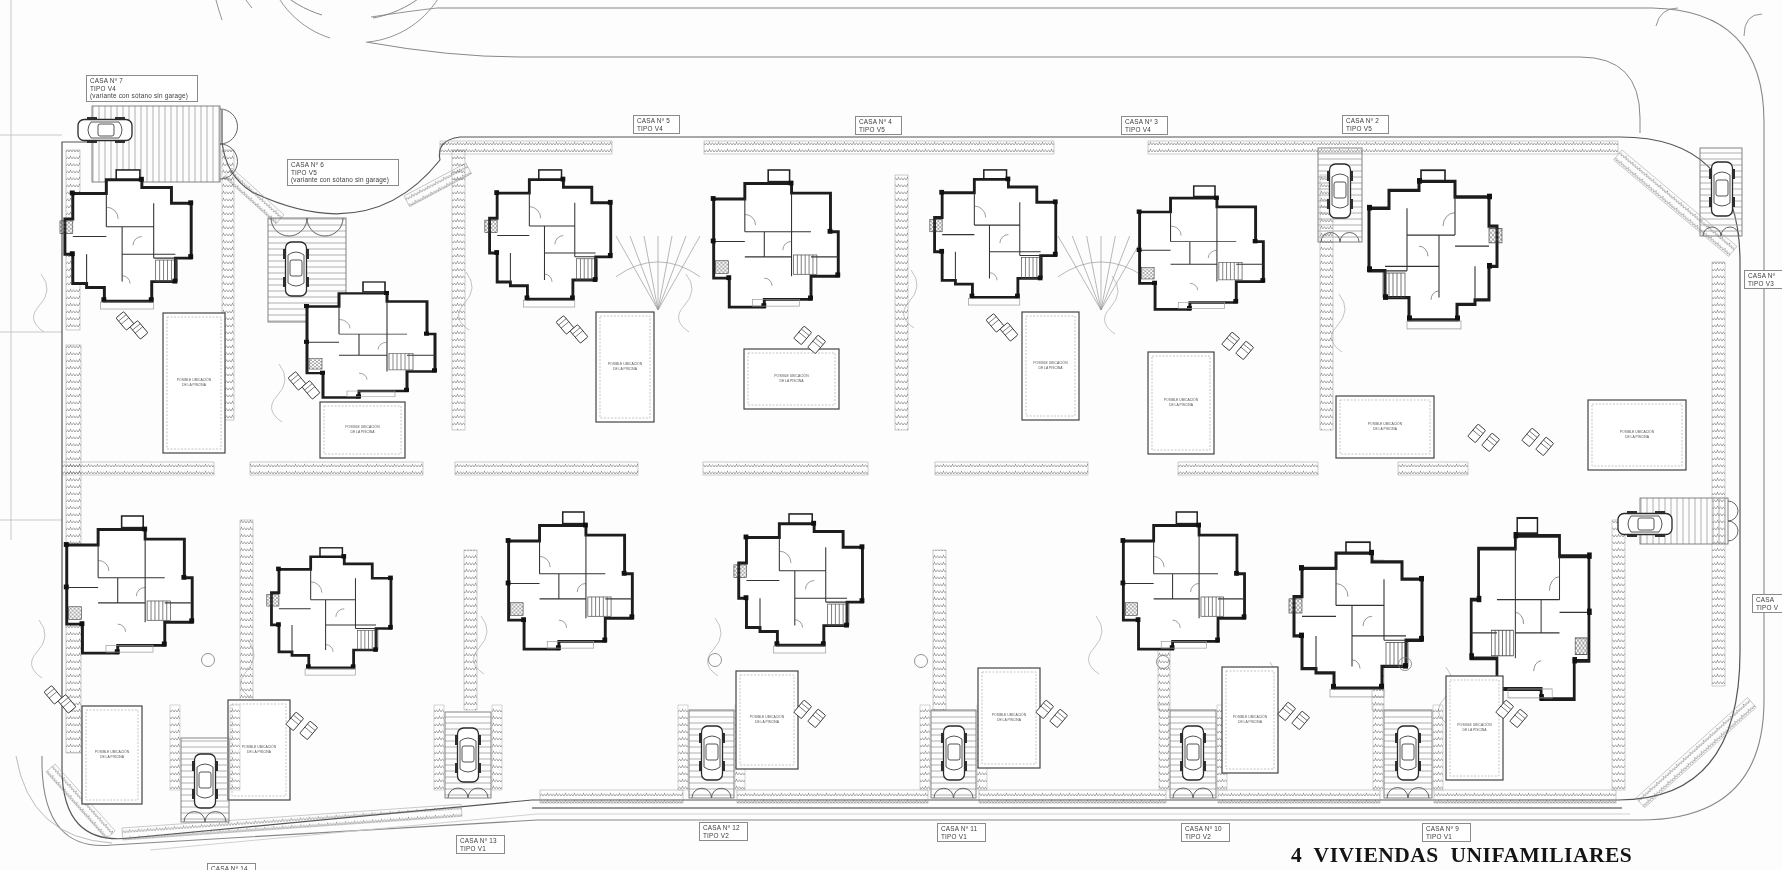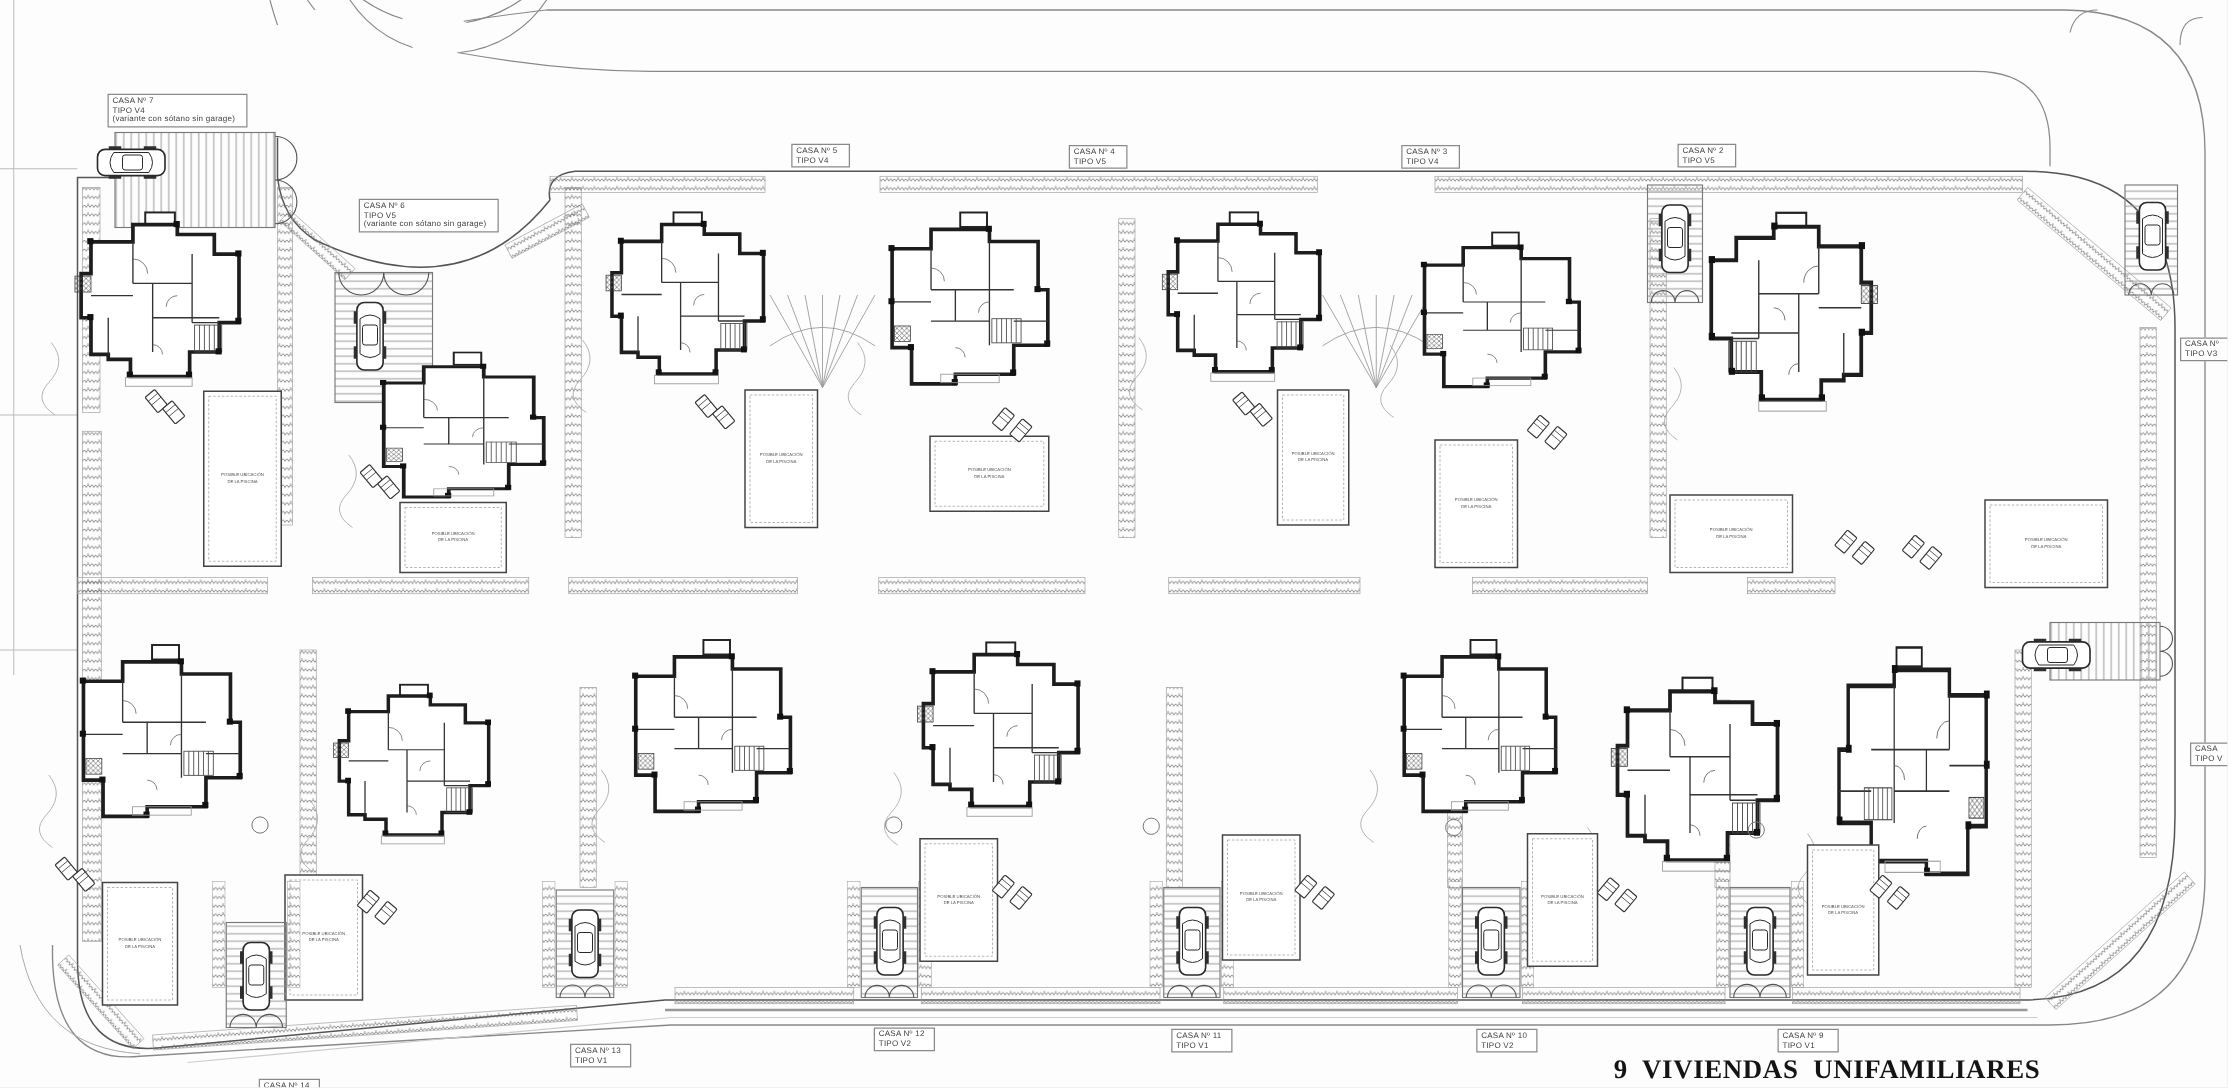--- a/index.html
+++ b/index.html
@@ -585,14 +585,14 @@
       </div>
       <div class="casa-label" style="left: 456px; top: 835px; width: 49px;">
         <div>CASA Nº 13</div>
         <div>TIPO V1</div>
       </div>
       <div class="casa-label" style="left: 207px; top: 863px; width: 49px;">
         <div>CASA Nº 14</div>
       </div>
     </div>
 
-  <div id="plan-title">9  VIVIENDAS  UNIFAMILIARES</div>
+  <div id="plan-title">4  VIVIENDAS  UNIFAMILIARES</div>
 </div>
 
 </body></html>

